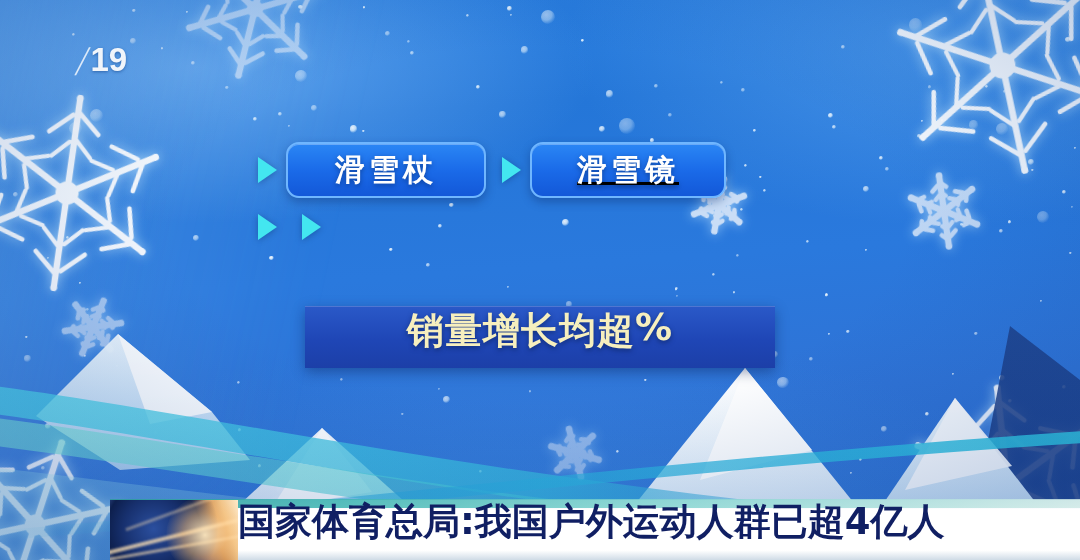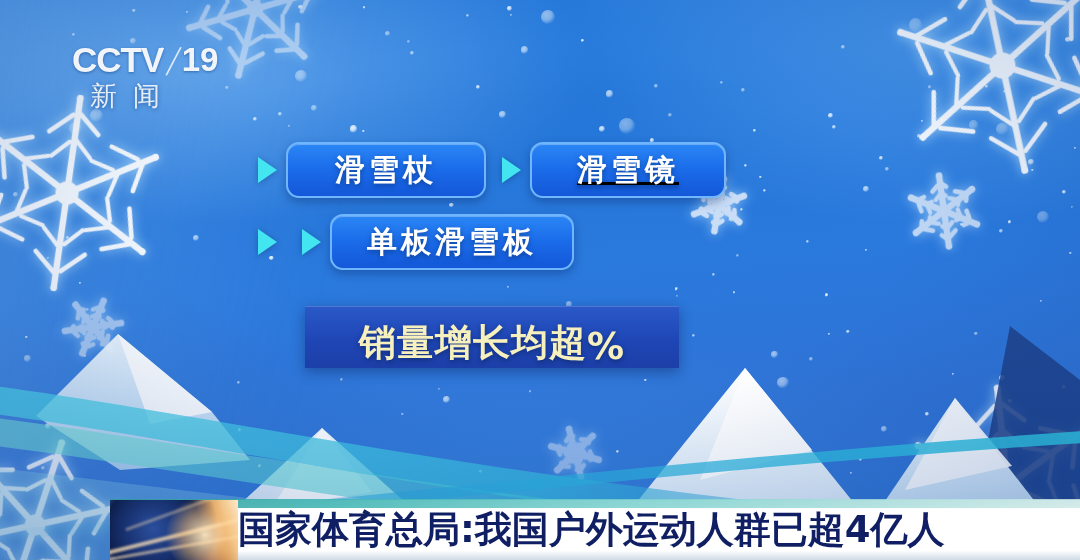--- a/index.html
+++ b/index.html
@@ -112,25 +112,25 @@
     font-size:30px; font-weight:bold; color:#ffffff; letter-spacing:4px;
     text-shadow:0 2px 5px rgba(8,40,100,.55);
   }
   .chip-w1{ width:200px; }
   .chip-w2{ width:196px;text-decoration:underline; }
   .chip-w3{ width:200px; }
   .chip-w4{ width:244px; }
 
   
   .banner{
-    position:absolute; left:305px; top:306px; width:374px; height:62px;
+    position:absolute; left:305px; top:306px; width:470px; height:62px;
     z-index:8;
     background:linear-gradient(180deg,#2a59c8 0%,#1f46b6 55%,#1c3fa8 100%);
     box-shadow:0 4px 12px rgba(10,35,95,.45), inset 0 1px 0 rgba(255,255,255,.18);
-    display:flex; align-items:flex-end; justify-content:center;
+    display:flex; align-items:flex-start; justify-content:center;
   }
   .banner-text{
     font-size:37px; font-weight:bold; color:#f6efbe; letter-spacing:1px;
     text-shadow:0 2px 5px rgba(8,30,80,.6);
     white-space:nowrap;
   }
   .banner-num{ font-size:42px; letter-spacing:0; }
 
   
   .ticker{
@@ -151,21 +151,21 @@
   .globe-glow{
     position:absolute; right:-6px; bottom:-14px; width:78px; height:78px; border-radius:50%;
     background:radial-gradient(circle,rgba(255,232,190,.95) 0%,rgba(255,200,130,.5) 40%,rgba(255,180,100,0) 72%);
   }
   .ticker-topline{
     position:absolute; left:110px; bottom:52px; width:970px; height:9px;
     background:linear-gradient(90deg,#2d9b9b 0%,#3ab3b0 22%,#7fd3cf 55%,#cfe9e6 100%);
     opacity:.85;
   }
   .ticker-text{
-    position:absolute; left:238px; bottom:0; height:60px;
+    position:absolute; left:238px; bottom:8px; height:60px;
     display:flex; align-items:center;
     font-size:37px; font-weight:bold; color:#101f63; letter-spacing:0px;
     white-space:nowrap;
   }
 </style>
 </head>
 <body>
 
 <div id="stage">
 
@@ -926,47 +926,42 @@
       <path d="M-20,96 C240,128 540,196 1100,232 L1100,252 C540,220 240,156 -20,124 Z" fill="url(#swoosh2)" opacity=".6"></path>
       <path d="M1100,110 C700,136 300,186 -20,212 L-20,222 C300,198 700,146 1100,122 Z" fill="url(#swoosh3)" opacity=".9"></path>
       <path d="M-20,146 C260,178 560,224 1100,246 L1100,240 L-20,240 Z" fill="#9fe4ea" opacity=".30"></path>
     </svg>
   </div>
 
   <div class="bg-vignette"></div>
 
   <div class="logo">
     <div class="logo-row">
-      <span class="logo-cctv">CCTV</span>
       <span class="logo-slash">/</span>
       <span class="logo-13">19</span>
     </div>
-    <div class="logo-news">新闻</div>
   </div>
 
 
   <div class="rows">
 
     <div class="row">
       <span class="arrow"></span>
       <div class="chip chip-w1">
         <span class="chip-text">滑雪杖</span>
       </div>
       <span class="arrow mid"></span>
       <div class="chip chip-w2">
         <span class="chip-text">滑雪镜</span>
       </div>
     </div>
 
     <div class="row">
       <span class="arrow"></span>
       <span class="arrow mid"></span>
-      <div class="chip chip-w4">
-        <span class="chip-text">单板滑雪板</span>
-      </div>
     </div>
 
   </div>
 
   <div class="banner">
     <span class="banner-text">销量增长均超</span>
       <span class="banner-text">%</span>
   </div>
 
   <div class="ticker">

